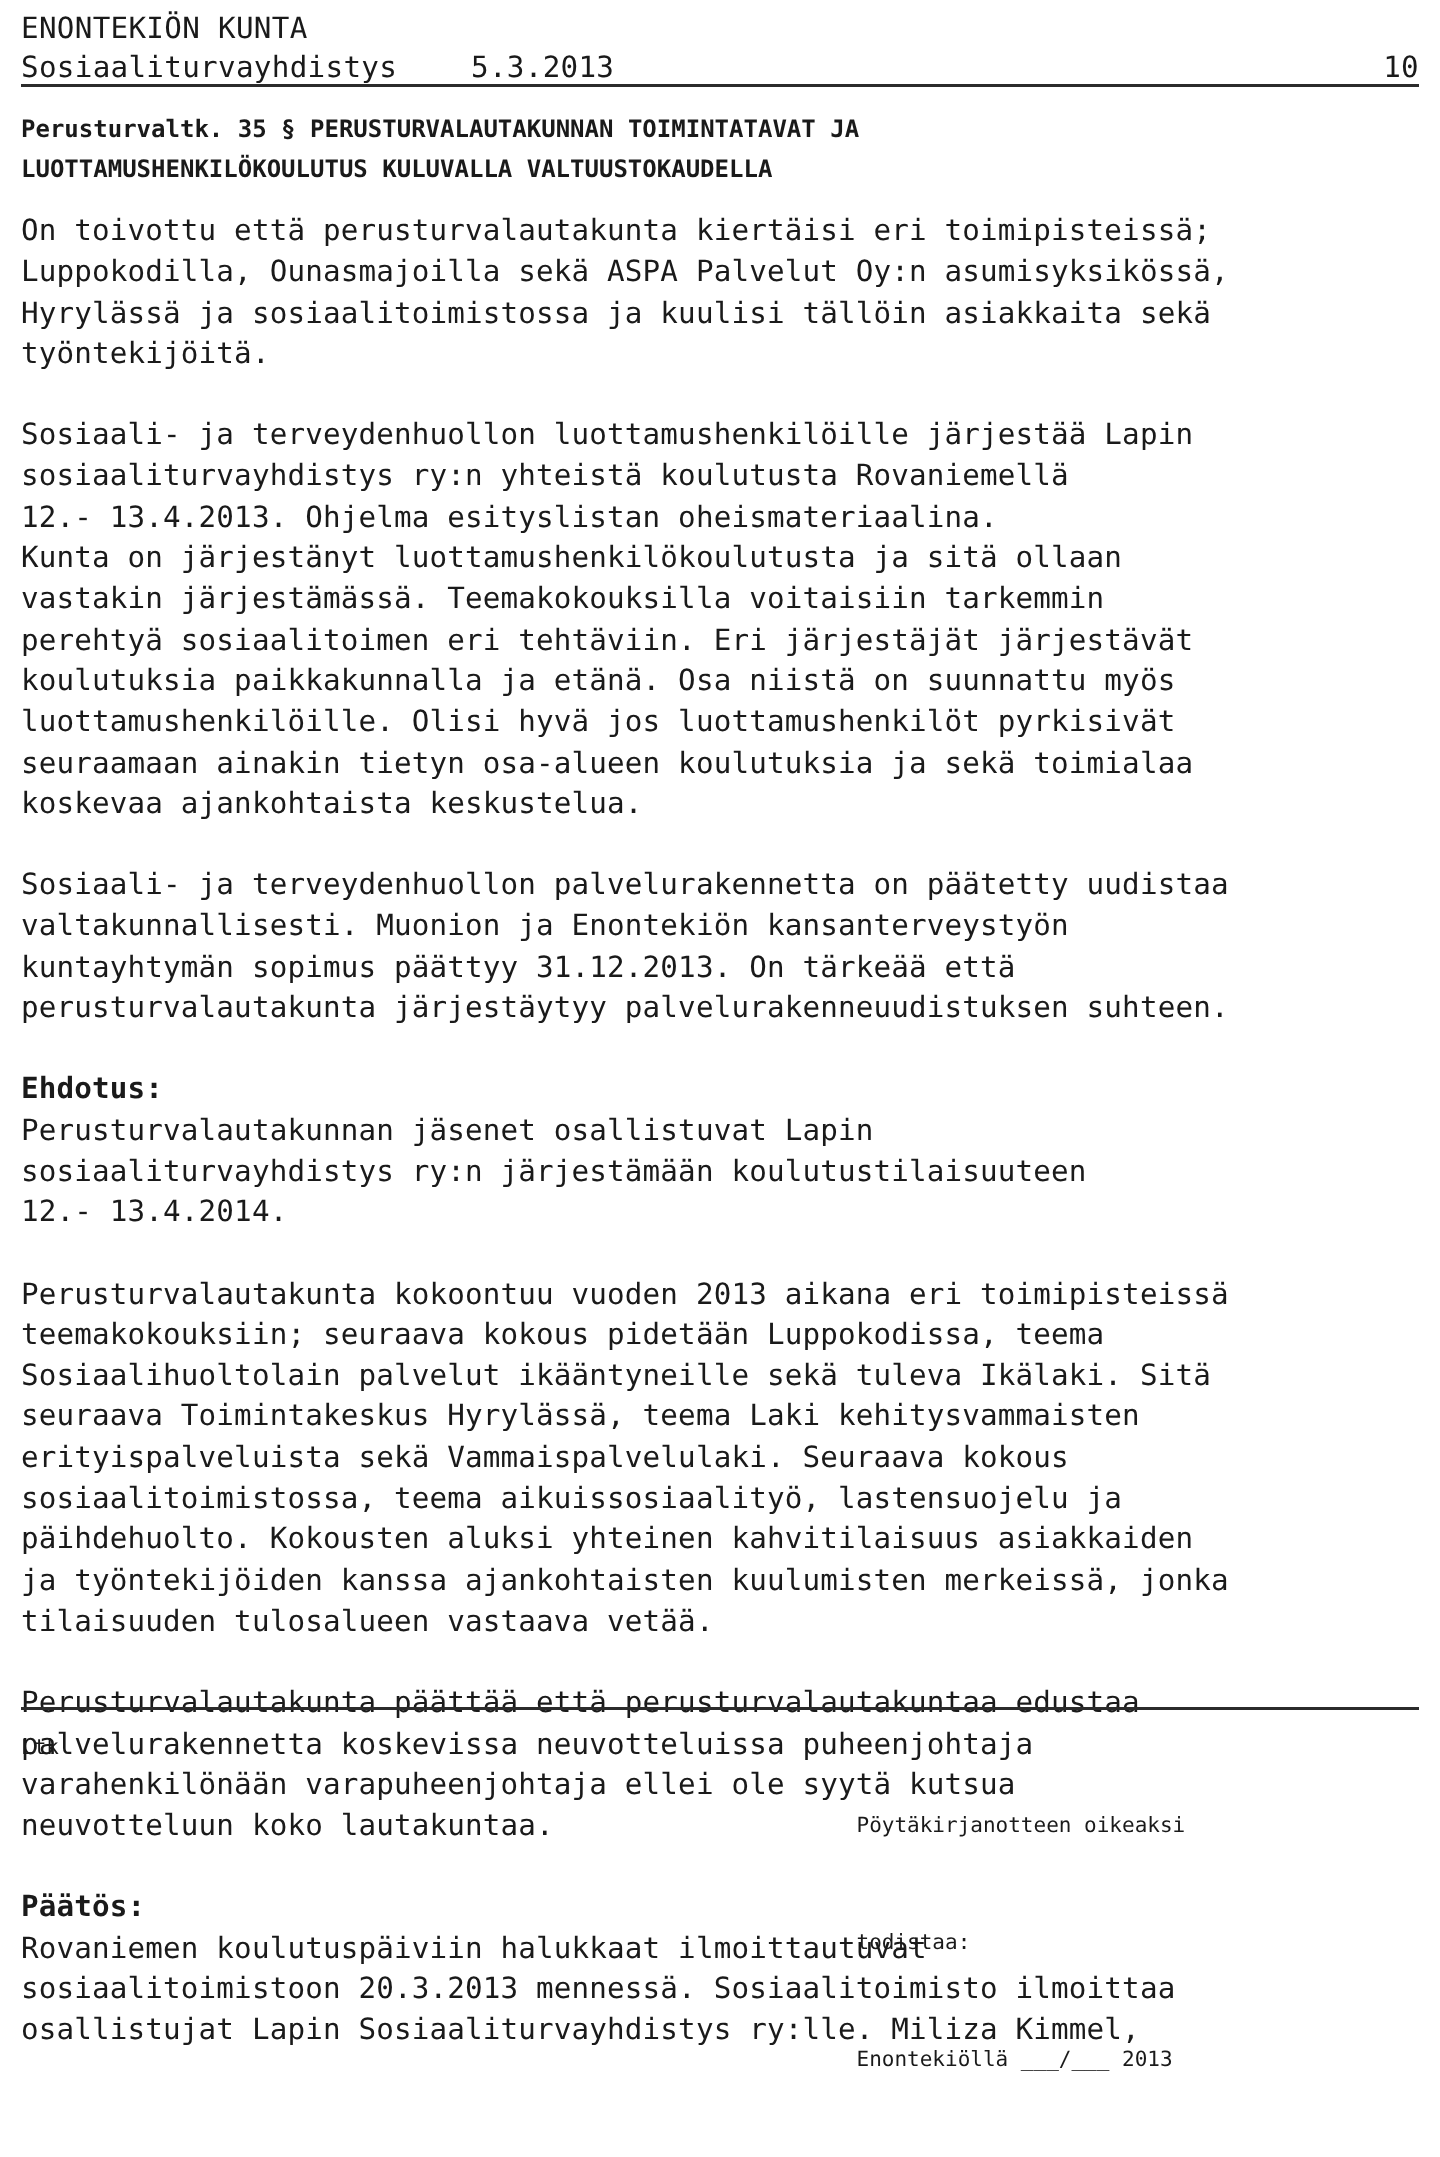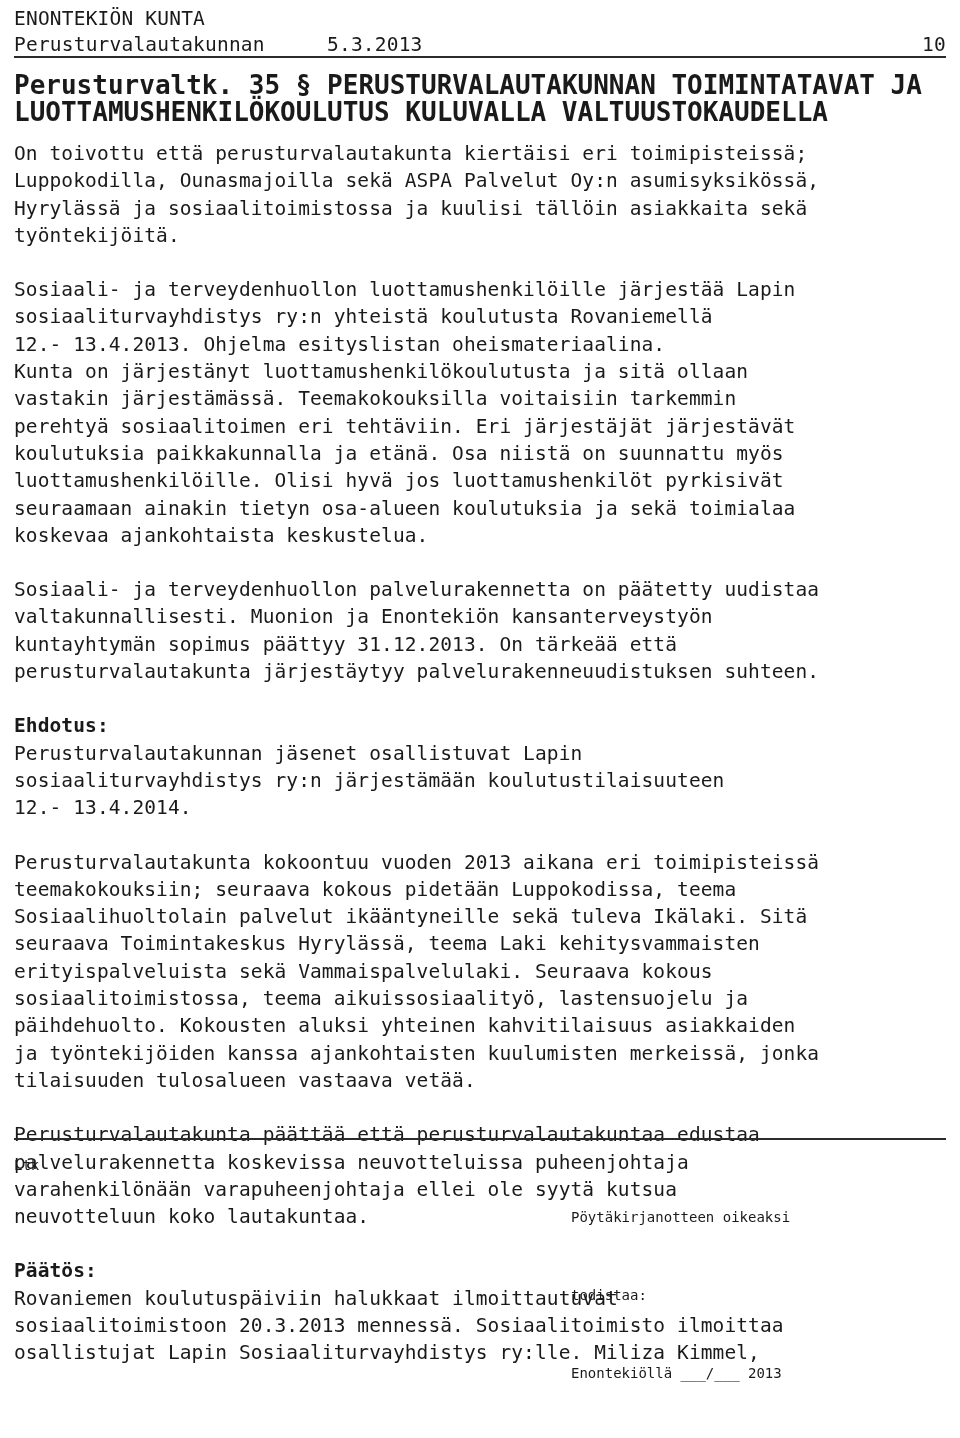--- a/index.html
+++ b/index.html
@@ -44,36 +44,35 @@
     display: flex;
     align-items: baseline;
     white-space: pre;
   }
   .hdr-body {
     width: 300px;
     flex: 0 0 300px;
   }
   .hdr-date {
     flex: 0 0 auto;
-    margin-left: 13px;
   }
   .hdr-page {
     margin-left: auto;
     text-align: center;
   }
   .hdr-rule {
     border-bottom: 2px solid #2b2b2b;
     margin-top: -2px;
     margin-bottom: 14px;
     height: 0;
   }
 
   
   .doc-title {
-    font-size: 26px;
+    font-size: 16px;
     line-height: 27px;
     font-weight: bold;
     letter-spacing: 0px;
     margin-bottom: 14px;
     white-space: pre-wrap;
   }
   .doc-title .pt-label {
     font-weight: bold;
   }
 
@@ -124,21 +123,21 @@
   .footer-right div { white-space: pre; }
 </style>
 </head>
 <body>
 
 <div class="page">
 
   <div class="doc-header">
     <div class="hdr-org">ENONTEKIÖN KUNTA</div>
     <div class="hdr-row">
-      <span class="hdr-body">Perusturvalautakunnan</span>
+      <span class="hdr-body">Sosiaaliturvayhdistys</span>
       <span class="hdr-date">5.3.2013</span>
       <span class="hdr-page">10</span>
     </div>
     <div class="hdr-rule"></div>
   </div>
 
   <div class="doc-title"><span class="pt-label">Perusturvaltk.</span><span> </span><span>35 §</span><span> </span><span>PERUSTURVALAUTAKUNNAN TOIMINTATAVAT JA</span><br><span>LUOTTAMUSHENKILÖKOULUTUS KULUVALLA VALTUUSTOKAUDELLA</span></div>
 
   <div class="doc-body">
 

